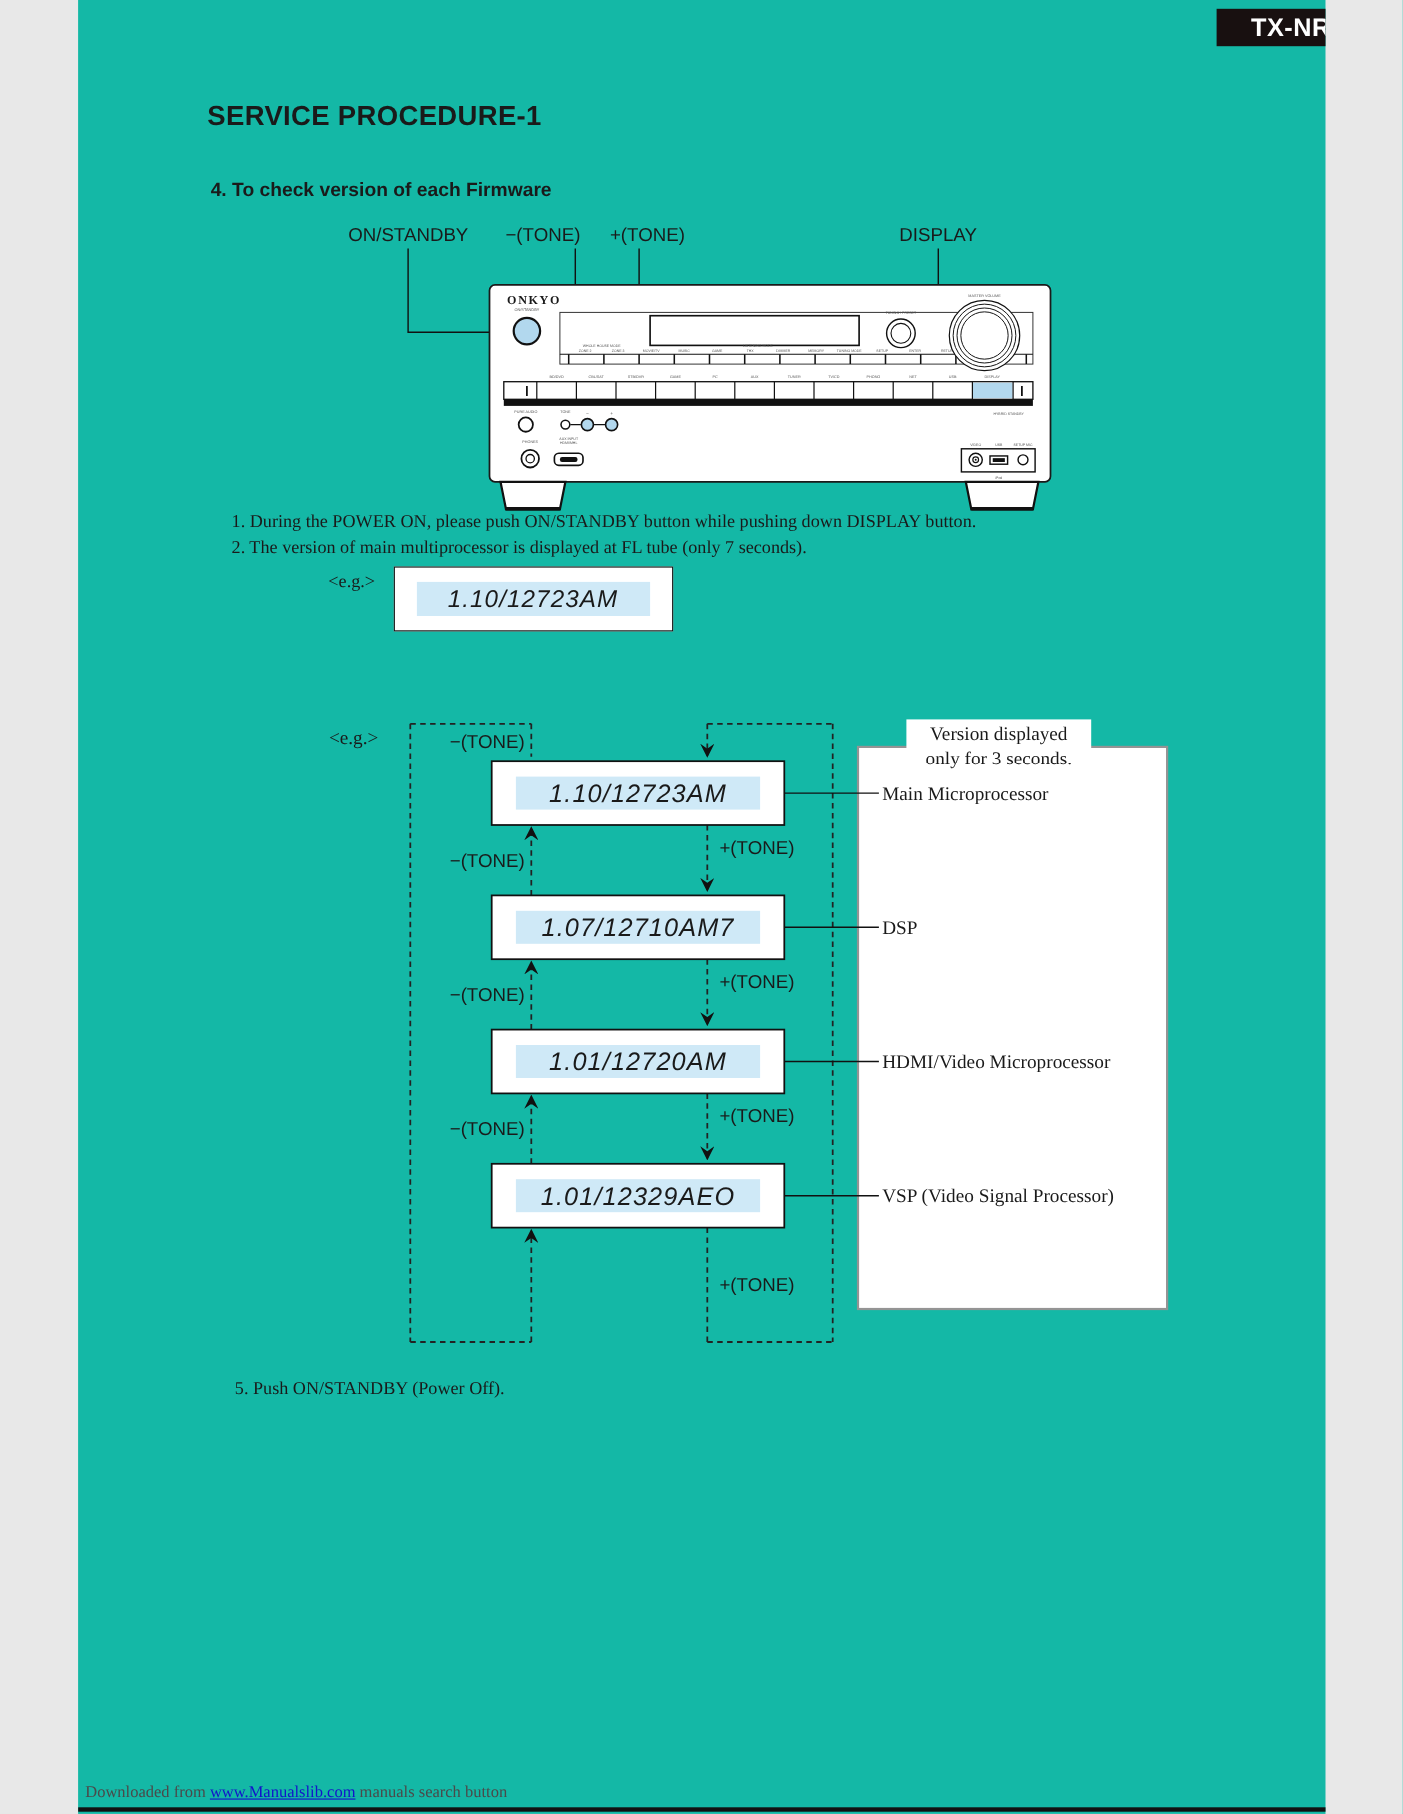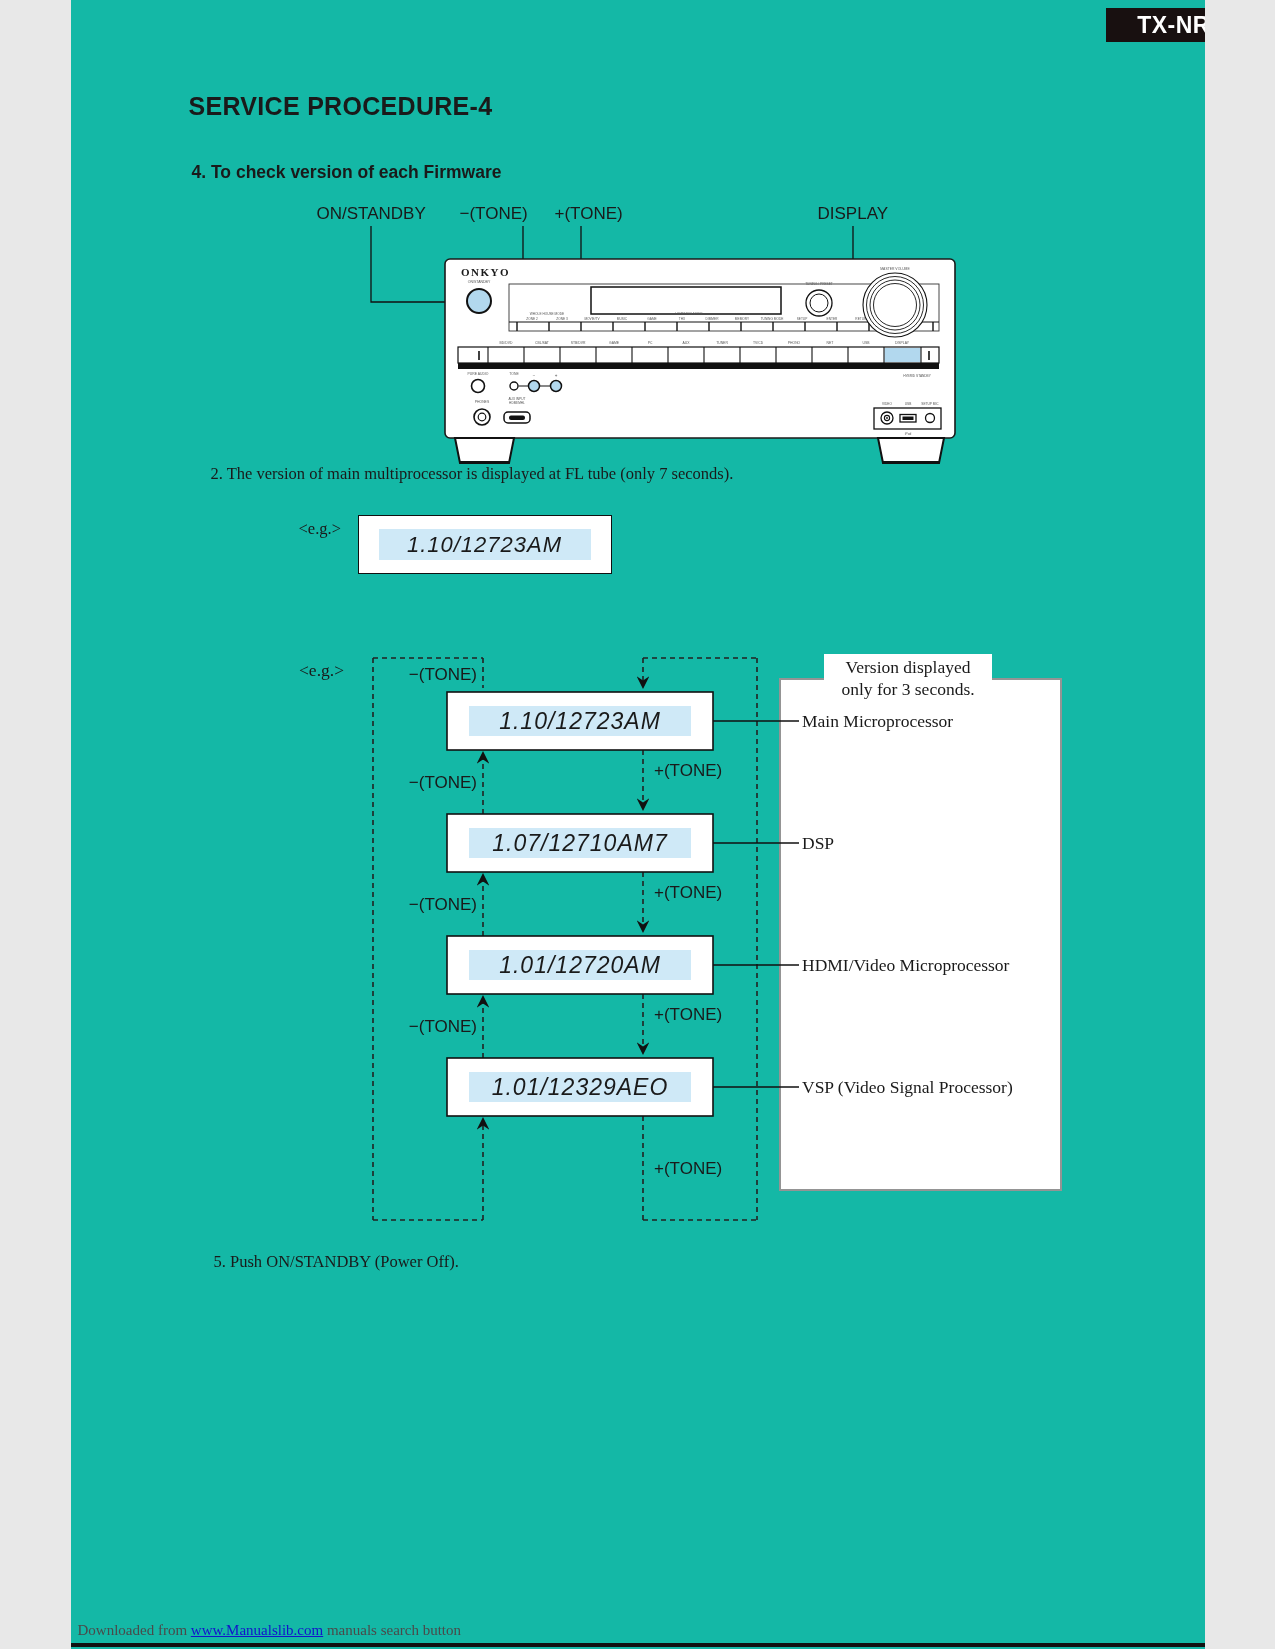--- a/index.html
+++ b/index.html
@@ -27,21 +27,21 @@
   .diagserif{font-family:"Liberation Serif",serif;font-size:17.5px;}
   .vtext{font-family:"Liberation Sans",sans-serif;font-style:italic;font-size:23px;letter-spacing:1px;}
 </style>
 </head>
 <body>
 
 <div class="page">
 
   <div class="abs badge">TX-NR717</div>
 
-  <div class="abs h1">SERVICE PROCEDURE-4</div>
+  <div class="abs h1">SERVICE PROCEDURE-1</div>
   <div class="abs h2">4. To check version of each Firmware</div>
 
   <div class="abs callout" style="left:246px">ON/STANDBY</div>
   <div class="abs callout" style="left:389px">−(TONE)</div>
   <div class="abs callout" style="left:484px">+(TONE)</div>
   <div class="abs callout" style="left:747px">DISPLAY</div>
 
   <svg class="abs" style="left:280px;top:224px" width="620" height="246" viewBox="0 0 620 246">
 
     <path d="M20,2 V78 H115" fill="none" stroke="#111" stroke-width="1.3"></path>
@@ -139,20 +139,21 @@
     <circle cx="579" cy="194" r="4.5" fill="#fff" stroke="#111" stroke-width="1.3"></circle>
     <text class="tiny" x="557" y="211" font-size="3.2" text-anchor="middle">iPod</text>
 
     <path d="M104,214 L163,214 L158,239 L109,239 Z" fill="#fff" stroke="#111" stroke-width="2"></path>
     <path d="M109,238.5 H158" stroke="#111" stroke-width="3"></path>
     <path d="M527,214 L593,214 L588,239 L532,239 Z" fill="#fff" stroke="#111" stroke-width="2"></path>
     <path d="M532,238.5 H588" stroke="#111" stroke-width="3"></path>
   </svg>
 
   <div class="abs body-lines" style="left:140px;top:462px">
+    <div>1. During the POWER ON, please push ON/STANDBY button while pushing down DISPLAY button.</div>
     <div>2. The version of main multiprocessor is displayed at FL tube (only 7 seconds).</div>
   </div>
 
   <div class="abs eg-label" style="left:228px;top:519px">&lt;e.g.&gt;</div>
   <div class="abs fl-box">
     <div class="fl-hl" style="background:#cfe9f7">
       <span class="fl-text">1.10/12723AM</span>
     </div>
   </div>
 

